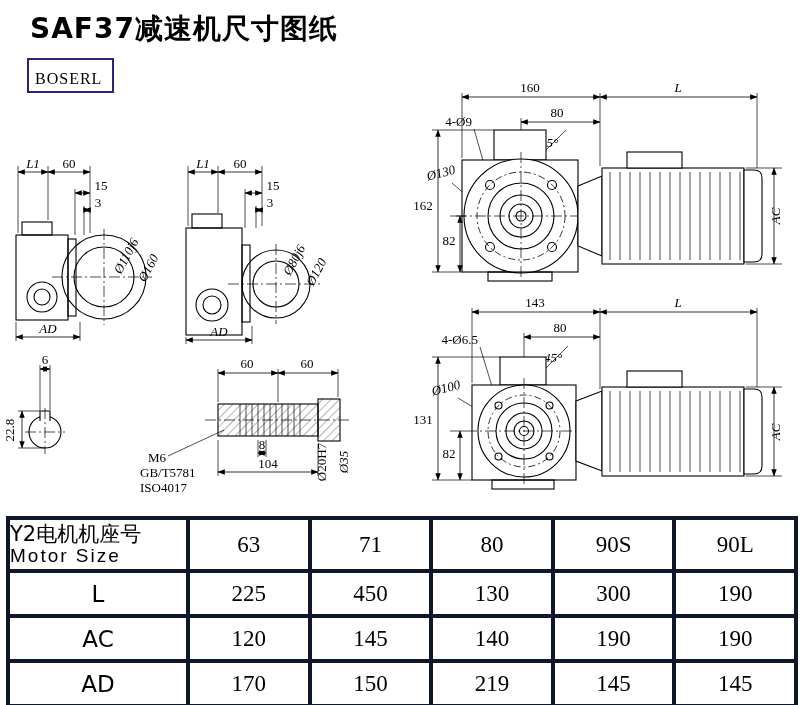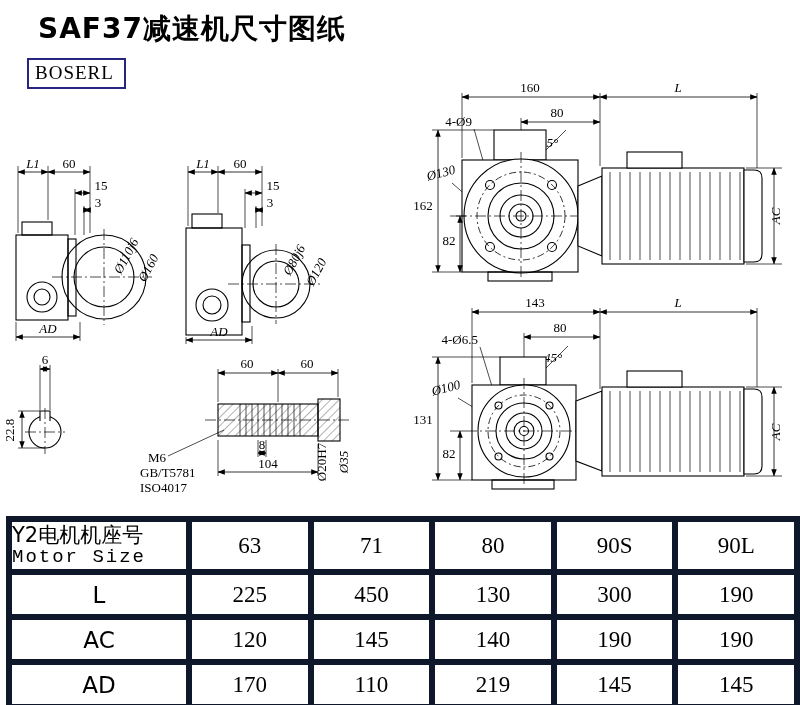--- a/index.html
+++ b/index.html
@@ -1,40 +1,40 @@
 <!DOCTYPE html>
 <html><head>
 <meta charset="utf-8">
 <style>
   *{margin:0;padding:0;box-sizing:border-box}
   html,body{background:#fff}
   body{width:800px;height:705px;font-family:"Liberation Sans",sans-serif;color:#000}
   .page{position:relative;width:800px;height:705px;background:#fff;overflow:hidden}
-  .title{position:absolute;left:38px;top:10px;font-size:28px;font-weight:bold;letter-spacing:1px;font-family:"DejaVu Sans",sans-serif}
-  .logo{position:absolute;left:27px;top:58px;border:2px solid #26267f;padding:2px 10px 3px 6px;font-size:19px;font-family:"Liberation Serif",serif;letter-spacing:1px;background:#fff}
+  .title{position:absolute;left:30px;top:10px;font-size:28px;font-weight:bold;letter-spacing:1px;font-family:"DejaVu Sans",sans-serif}
+  .logo{position:absolute;left:27px;top:58px;border:2px solid #26267f;padding:10px 10px 3px 6px;font-size:16px;font-family:"Liberation Serif",serif;letter-spacing:1px;background:#fff}
   svg.canvas{position:absolute;left:0;top:0}
   .ol{fill:none;stroke:#000;stroke-width:1.1}
   .olw{fill:#fff;stroke:#000;stroke-width:1.1}
   .ext,.ldr{stroke:#000;stroke-width:0.7;fill:none}
   .dim{stroke:#000;stroke-width:0.8;fill:none}
   .cl{stroke:#000;stroke-width:0.7;fill:none;stroke-dasharray:11 3 2 3}
   .dash{fill:none;stroke:#000;stroke-width:0.8;stroke-dasharray:7 3 2 3}
   .fin{stroke:#000;stroke-width:0.7;fill:none}
   .hatchline{stroke:#000;stroke-width:0.6}
   text.dt{font-family:"Liberation Serif",serif;font-size:13px;fill:#000;text-anchor:middle}
   text.it{font-style:italic}
   text.rgt{text-anchor:end}
   text.lft{text-anchor:start}
   table.spec{position:absolute;left:6px;top:516px;width:788px;border-collapse:collapse;table-layout:fixed;text-align:center}
-  table.spec td{border:6px solid #0f172a;padding:0;vertical-align:middle}
+  table.spec td{border:4px solid #0f172a;padding:0;vertical-align:middle}
   tr.hrow{height:53px}
   tr.drow{height:45px}
   td.hcell{text-align:left;padding-left:3px}
   .cn{font-size:21px;font-family:"DejaVu Sans",sans-serif;line-height:1.15}
-  .en{font-size:19px;font-family:Liberation Mono, monospace;letter-spacing:2px;line-height:1.1}
+  .en{font-size:19px;font-family:Liberation Sans, sans-serif;letter-spacing:2px;line-height:1.1}
   td.num{font-size:23px;font-family:Liberation Serif, serif}
   td.rowlab{font-size:23px;font-family:"DejaVu Sans",sans-serif}
 </style>
 </head>
 <body>
 
 <div class="page">
 
   <div class="title">SAF37减速机尺寸图纸</div>
   <div class="logo">BOSERL</div>
@@ -309,21 +309,21 @@
         <td class="rowlab">AC</td>
         <td class="num">120</td>
         <td class="num">145</td>
         <td class="num">140</td>
         <td class="num">190</td>
         <td class="num">190</td>
       </tr>
       <tr class="drow">
         <td class="rowlab">AD</td>
         <td class="num">170</td>
-        <td class="num">110</td>
+        <td class="num">150</td>
         <td class="num">219</td>
         <td class="num">145</td>
         <td class="num">145</td>
       </tr>
     </tbody>
   </table>
 
 </div>
 
 </body></html>

